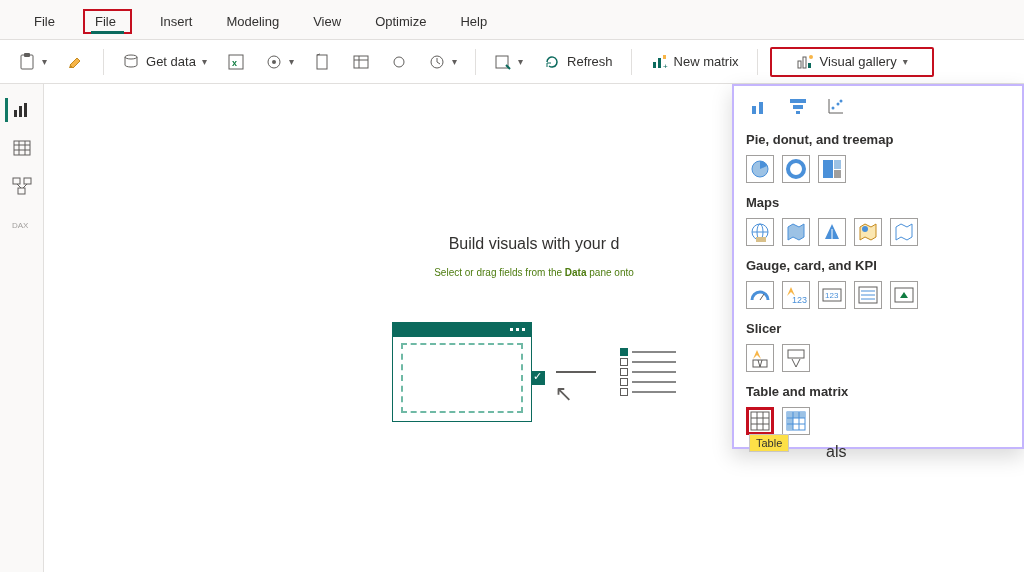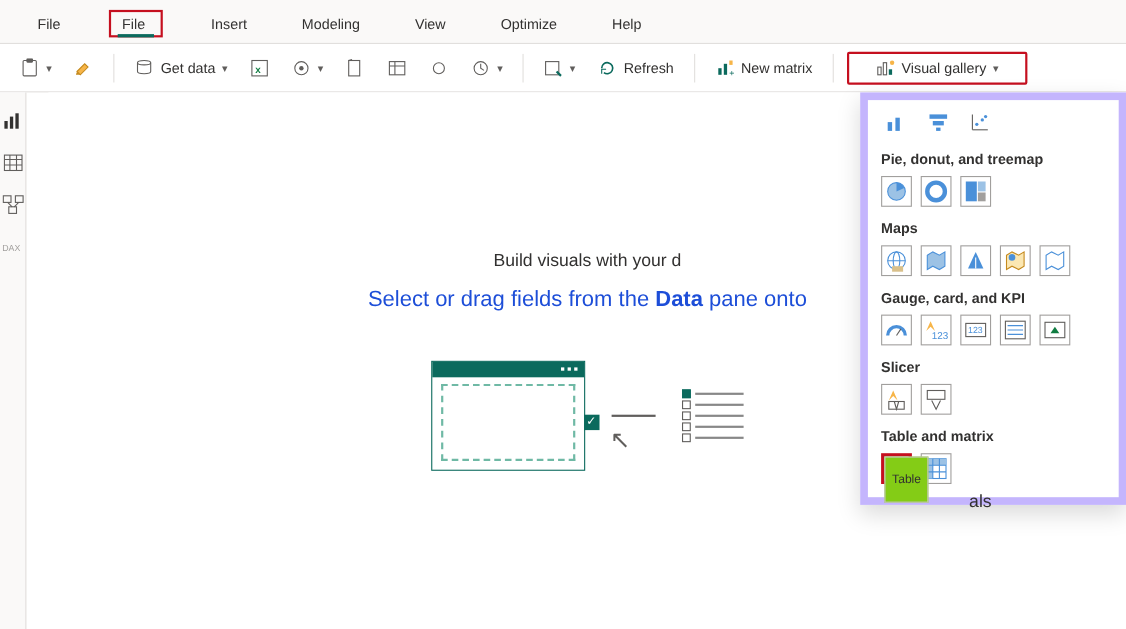--- a/index.html
+++ b/index.html
@@ -1,67 +1,67 @@
 <!DOCTYPE html>
 <html><head>
 <meta charset="utf-8">
 <style>
   * { box-sizing: border-box; margin: 0; padding: 0; }
   body { font-family: "Segoe UI", sans-serif; font-size: 13px; color: #323130; background: #fff; width: 1024px; height: 572px; overflow: hidden; }
   
   
-  .menubar { display: flex; gap: 38px; padding: 10px 24px 6px 28px; background: #faf9f8; border-bottom: 1px solid #e1dfdd; height: 40px; align-items: center; }
+  .menubar { display: flex; gap: 22px; padding: 10px 24px 6px 28px; background: #faf9f8; border-bottom: 1px solid #e1dfdd; height: 40px; align-items: center; }
   .menubar-item { cursor: pointer; padding: 4px 6px; }
   .menubar-item.active { border: 2px solid #c50f1f; padding: 3px 14px 3px 10px; position: relative; }
   .menubar-item.active::after { content:''; position:absolute; left:6px; right:6px; bottom:-2px; height:3px; background:#0b6a5d; }
   
   
   .ribbon { display:flex; align-items:center; padding: 8px 12px; background:#fff; border-bottom:1px solid #e1dfdd; height: 44px; gap: 8px; }
   .ribbon .sep { width:1px; height:26px; background:#e1dfdd; margin:0 4px; }
   .ribbon-btn { display:flex; align-items:center; gap:6px; padding:4px 6px; cursor:pointer; border-radius:2px; }
   .ribbon-icon { width:18px; height:18px; display:inline-flex; align-items:center; justify-content:center; }
   .chev { font-size:10px; color:#605e5c; }
   .visual-gallery-btn { border:2px solid #c50f1f; padding:4px 24px; }
   
   
-  .leftrail { position:absolute; left:0; top:84px; bottom:0; width:24px; background:#faf9f8; border-right:1px solid #e1dfdd; display:flex; flex-direction:column; align-items:center; gap:14px; padding-top:14px; }
+  .leftrail { position:absolute; left:0; top:84px; bottom:0; width:44px; background:#faf9f8; border-right:1px solid #e1dfdd; display:flex; flex-direction:column; align-items:center; gap:14px; padding-top:14px; }
   .leftrail .rail-item { width:28px; height:24px; cursor:pointer; display:flex; align-items:center; justify-content:center; color:#605e5c; }
   .leftrail .rail-item.active { color:#323130; border-left:3px solid #117865; margin-left:-3px; width:31px; }
   
   
   .canvas { position:absolute; left:44px; top:84px; right:0; bottom:0; background:#fff; display:flex; flex-direction:column; align-items:center; justify-content:center; color:#323130; }
   .canvas h2 { font-size:16px; font-weight:400; margin-bottom:14px; }
-  .canvas .subtitle { font-size:20px; color:#1d4ed8; margin-bottom: 44px; }
+  .canvas .subtitle { font-size:10px; color:#4d7c0f; margin-bottom: 44px; }
   .canvas .subtitle b { font-weight:600; }
   
   .illus { display:flex; align-items:center; gap:24px; }
   .visual-box { width:140px; height:100px; border:1px solid #0b6a5d; position:relative; }
   .visual-box .title { height:14px; background:#0b6a5d; display:flex; justify-content:flex-end; padding-right:6px; align-items:center; gap:3px; }
   .visual-box .title span { width:3px; height:3px; background:#fff; }
   .visual-box .inner { position:absolute; inset:20px 8px 8px 8px; border:2px dashed #6fb9a5; }
   .checkbox { position:absolute; right:-14px; bottom:36px; width:14px; height:14px; background:#0b6a5d; }
   .checkbox::after { content:'✓'; color:#fff; font-size:11px; position:absolute; left:2px; top:-1px; }
   .cursor { position:absolute; right:-42px; bottom:14px; font-size:22px; color:#605e5c; }
   .data-list { width:56px; }
   .data-list .row { display:flex; align-items:center; gap:4px; margin:2px 0; }
   .data-list .row::before { content:''; width:6px; height:6px; border:1px solid #605e5c; }
   .data-list .row::after { content:''; flex:1; height:2px; background:#888; }
   .data-list .row.sel::before { background:#0b6a5d; border-color:#0b6a5d; }
   .line-connect { width:40px; height:2px; background:#605e5c; }
   
   
-  .gallery { position:absolute; top:84px; right:0; width:242px; background:#fff; border:7px solid #c4b5fd; box-shadow:0 8px 20px rgba(0,0,0,0.15); padding:6px 12px 12px 12px; z-index:10; }
+  .gallery { position:absolute; top:84px; right:0; width:292px; background:#fff; border:2px solid #c4b5fd; box-shadow:0 8px 20px rgba(0,0,0,0.15); padding:6px 12px 12px 12px; z-index:10; }
   .gallery .section-label { font-size:13px; font-weight:600; margin:12px 0 8px 0; }
   .gallery .icon-row { display:flex; gap:8px; flex-wrap:wrap; }
   .gallery .vicon { width:28px; height:28px; border:1px solid #a19f9d; display:flex; align-items:center; justify-content:center; cursor:pointer; background:#fff; }
   .gallery .vicon.sel { border:3px solid #c50f1f; }
   .gallery .top-partial { display:flex; gap:10px; margin-bottom:6px; }
   .gallery .top-partial .vicon { border:none; }
   
-  .tooltip { position:absolute; left:0px; bottom:-20px; background:#84cc16; border:1px solid #c8c6c4; padding:14px 6px; font-size:11px; }
+  .tooltip { position:absolute; left:0px; bottom:-20px; background:#fde047; border:1px solid #c8c6c4; padding:2px 6px; font-size:11px; }
   
   svg { display:block; }
 </style>
 </head>
 <body>
 
 <div class="menubar">
   <div class="menubar-item">File</div>
   <div class="menubar-item active">File</div>
   <div class="menubar-item">Insert</div>

